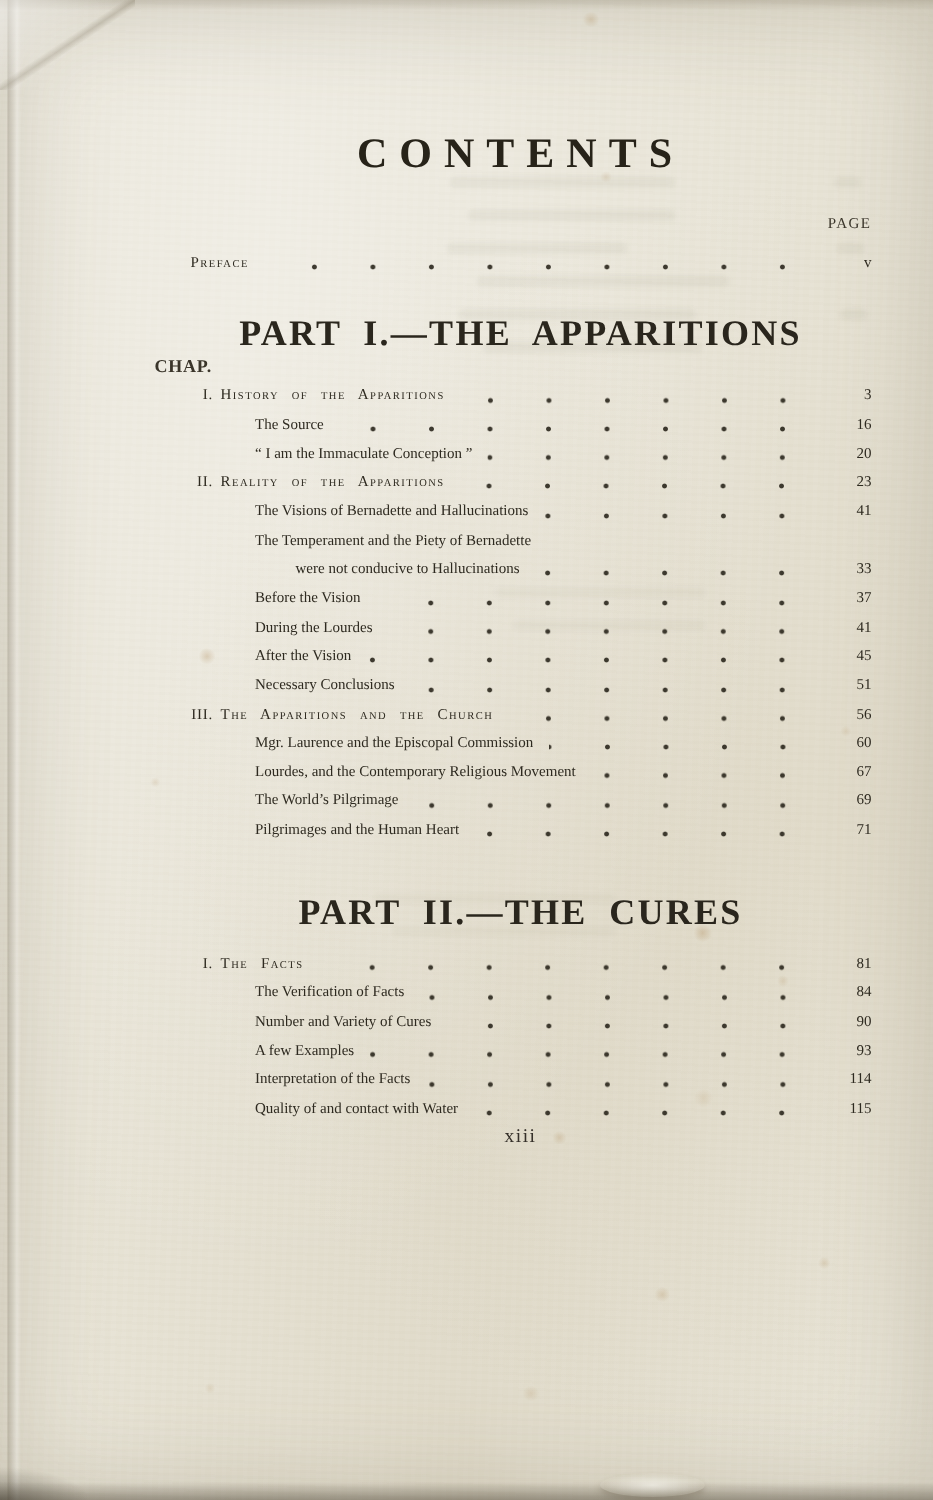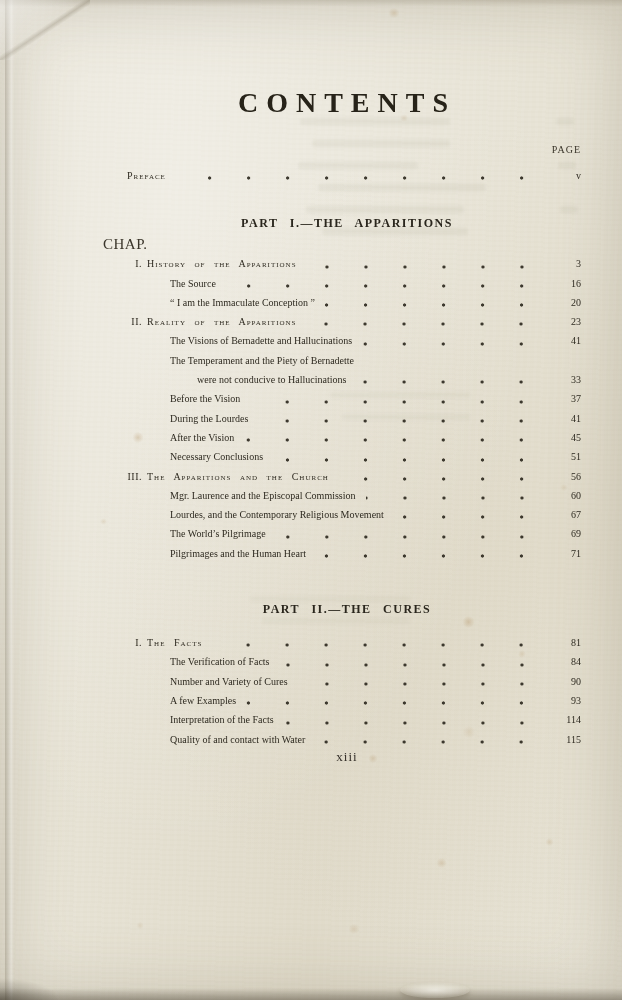--- a/index.html
+++ b/index.html
@@ -46,25 +46,25 @@
   .row.chapter .label, .row.preface .label{font-variant:small-caps;letter-spacing:1px;word-spacing:5px;}
   .row.sub .label{margin-left:23px;}
   .row.runover .label{margin-left:50px;}
   .leader{flex:1 1 auto;min-width:0;align-self:flex-end;height:8px;margin:0 4px 3px 10px;
     background-image:radial-gradient(circle, rgba(42,38,28,.9) 1.3px, rgba(42,38,28,0) 1.9px);
     background-size:39px 8px;background-position:100% 50%;background-repeat:repeat-x;}
   .leader.empty{background:none;}
   .pg{flex:0 0 36px;text-align:right;}
   .preface-row{margin-top:10px;}
   .preface-row .label{margin-left:24px;}
-  .part-heading{text-align:center;font-size:12px;font-weight:700;letter-spacing:1.5px;
+  .part-heading{text-align:center;font-size:24px;font-weight:700;letter-spacing:1.5px;
     word-spacing:7px;line-height:24px;color:#2a261d;}
   .part:first-of-type .part-heading{margin-top:26px;}
   .part + .part .part-heading{margin-top:34px;}
-  .chap-label{margin-top:3px;font-size:15px;font-weight:400;letter-spacing:.5px;line-height:12px;color:#3a352a;}
+  .chap-label{margin-top:3px;font-size:12px;font-weight:700;letter-spacing:.5px;line-height:12px;color:#3a352a;}
   .rows{margin-top:4px;}
   .part:nth-of-type(2) .rows{margin-top:12px;}
   .folio{margin-top:0;text-align:center;font-size:13px;letter-spacing:1px;color:#35penny302a;color:#35302a;}
 </style>
 </head>
 <body>
 
 <div class="photo">
 
   <div class="left-crease"></div>

